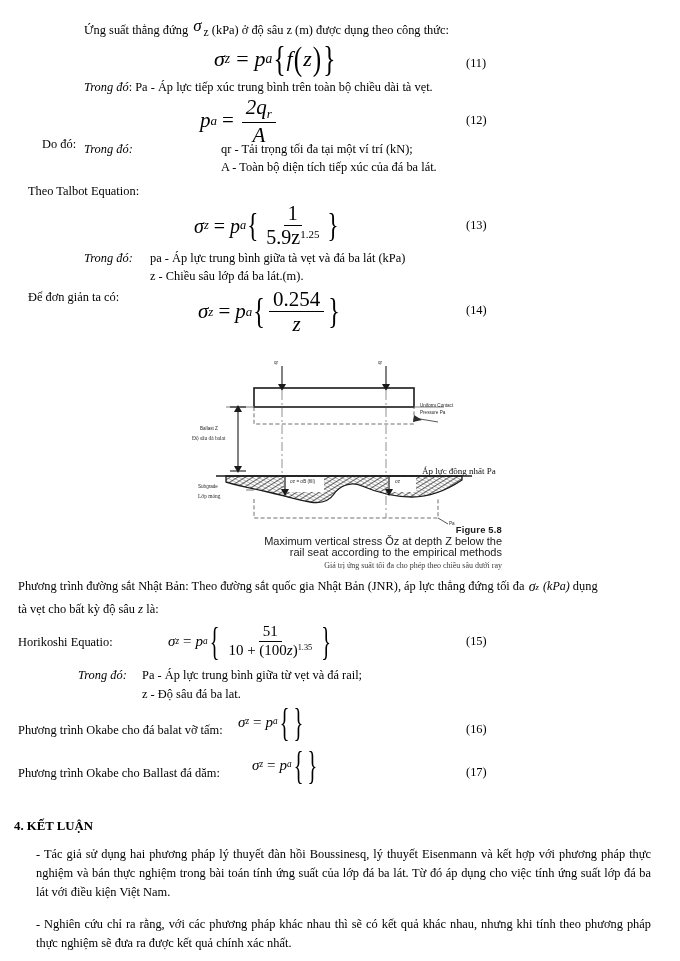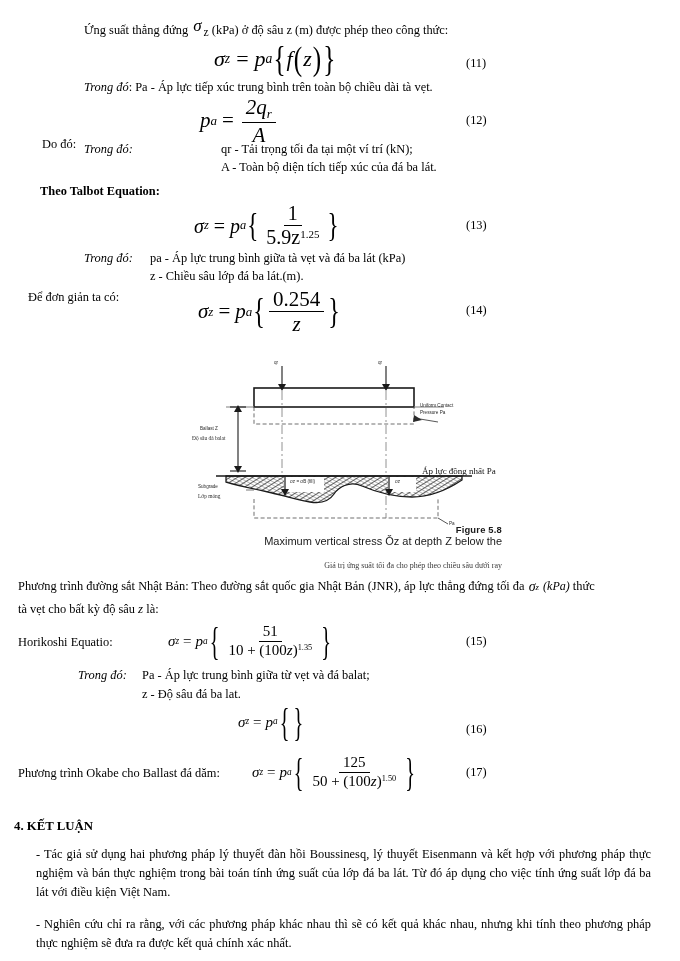--- a/index.html
+++ b/index.html
@@ -145,21 +145,21 @@
 </head>
 <body>
 
 <div class="page">
 
   <div class="ln body-txt" style="left:84px; top:20px;">
     <span>Ứng suất thẳng đứng</span>
     <span class="mth" style="font-size:17px; position:relative; top:-3px; margin:0 2px;">
         <span>σ</span>
       </span><span style="font-size:11.5px; position:relative; top:2px;">z</span>
-    <span>(kPa) ở độ sâu z (m) được phép theo công thức:</span>
+    <span>(kPa) ở độ sâu z (m) được dụng theo công thức:</span>
   </div>
 
   <div class="ln" style="left:214px; top:46px;">
     <span class="mth" style="font-size:22px;">
       <span>σ</span>
         <span class="sub">z</span>
       <span class="up" style="margin:0 6px;">=</span>
       <span>p</span>
         <span class="sub">a</span>
       <span class="brace-l">{</span>
@@ -187,21 +187,21 @@
         <span class="den">A</span>
       </span>
     </span>
   </div>
   <div class="eqno" style="left:466px; top:113px;">(12)</div>
 
   <div class="ln body-txt ital" style="left:84px; top:141px;">Trong đó:</div>
   <div class="ln body-txt" style="left:221px; top:141px;">qr - Tải trọng tối đa tại một ví trí (kN);</div>
   <div class="ln body-txt" style="left:221px; top:159px;">A - Toàn bộ diện tích tiếp xúc của đá ba lát.</div>
 
-  <div class="ln body-txt" style="left:40px; top:183px;font-weight:bold;">Theo Talbot Equation:</div>
+  <div class="ln body-txt" style="left:28px; top:183px;">Theo Talbot Equation:</div>
 
   <div class="ln" style="left:194px; top:203px;">
     <span class="mth" style="font-size:20px;">
       <span>σ</span>
         <span class="sub">z</span>
       <span class="up" style="margin:0 5px;">=</span>
       <span>p</span>
         <span class="sub">a</span>
       <span class="brace-l">{</span>
       <span class="frac">
@@ -309,31 +309,32 @@
     <div class="fig-lbl" style="left:234px; top:45px;">Uniform Contact</div>
     <div class="fig-lbl" style="left:234px; top:52px;">Pressure Pa</div>
     <div class="fig-lbl-vn-big" style="left:236px; top:60px;margin-top:48px;">Áp lực đồng nhất Pa</div>
 
     <div class="fig-lbl" style="left:104px; top:121px;">σz = σB (fill)</div>
     <div class="fig-lbl" style="left:209px; top:121px;">σz</div>
     <div class="fig-lbl" style="left:263px; top:163px;">Pa</div>
 
     <div class="fig-cap fig-cap-title" style="left:0; top:166px;">Figure 5.8</div>
     <div class="fig-cap fig-cap-line" style="left:0; top:177px;">Maximum vertical stress Ǒz at depth Z below the</div>
+    <div class="fig-cap fig-cap-line" style="left:0; top:188px;">rail seat according to the empirical methods</div>
     <div class="fig-cap fig-cap-vn" style="left:0; top:203px;">Giá trị ứng suất tối đa cho phép theo chiều sâu dưới ray</div>
   </div>
 
   <div class="ln body-txt" style="left:18px; top:578px;">
     <span>Phương trình đường sắt Nhật Bản: Theo đường sắt quốc gia Nhật Bản (JNR), áp lực thẳng đứng tối đa</span>
     <span class="mth" style="font-size:14px; position:relative; top:1px; margin:0 1px;">
         <span>σ</span>
         <span class="sub">z</span>
       </span>
     <span class="ital" style="font-size:12px;">(kPa)</span>
-    <span>thức</span>
+    <span>dụng</span>
   </div>
   <div class="ln body-txt" style="left:18px; top:600px;">
     <span>tà vẹt cho bất kỳ độ sâu</span>
     <span class="ital" style="font-size:13px;">z</span>
     <span>là:</span>
   </div>
 
   <div class="ln body-txt" style="left:18px; top:634px;">Horikoshi Equatio:</div>
   <div class="ln" style="left:168px; top:624px;">
     <span class="mth" style="font-size:15px;">
@@ -346,23 +347,24 @@
       <span class="frac">
         <span class="num up">51</span>
         <span class="den"><span class="up">10 + (100</span><span>z</span><span class="up">)</span><span class="sup">1.35</span></span>
       </span>
       <span class="brace-big-r">}</span>
     </span>
   </div>
   <div class="eqno" style="left:466px; top:634px;">(15)</div>
 
   <div class="ln body-txt ital" style="left:78px; top:667px;">Trong đó:</div>
-  <div class="ln body-txt" style="left:142px; top:667px;">Pa - Áp lực trung bình giữa từ vẹt và đá balat;</div>
+  <div class="ln body-txt" style="left:142px; top:667px;">Pa - Áp lực trung bình giữa từ vẹt và đá rail;</div>
   <div class="ln body-txt" style="left:142px; top:686px;">z - Độ sâu đá ba lat.</div>
 
+  <div class="ln body-txt" style="left:18px; top:722px;">Phương trình Okabe cho đá balat vỡ tấm:</div>
   <div class="ln" style="left:238px; top:712px;">
     <span class="mth" style="font-size:15px;">
       <span>σ</span>
         <span class="sub">z</span>
       <span class="up" style="margin:0 4px;">=</span>
       <span>p</span>
         <span class="sub">a</span>
       <span class="brace-big-l">{</span>
       <span class="brace-big-r">}</span>
     </span>
@@ -371,24 +373,20 @@
 
   <div class="ln body-txt" style="left:18px; top:765px;">Phương trình Okabe cho Ballast đá dăm:</div>
   <div class="ln" style="left:252px; top:755px;">
     <span class="mth" style="font-size:15px;">
       <span>σ</span>
         <span class="sub">z</span>
       <span class="up" style="margin:0 4px;">=</span>
       <span>p</span>
         <span class="sub">a</span>
       <span class="brace-big-l">{</span>
-      <span class="frac">
-        <span class="num up">125</span>
-        <span class="den"><span class="up">50 + (100</span><span>z</span><span class="up">)</span><span class="sup">1.50</span></span>
-      </span>
       <span class="brace-big-r">}</span>
     </span>
   </div>
   <div class="eqno" style="left:466px; top:765px;">(17)</div>
 
   <div class="ln body-txt bold" style="left:14px; top:818px; font-size:12.8px;">4. KẾT LUẬN</div>
 
   <div style="position:absolute; left:36px; top:845px; width:615px; font-size:12.4px; line-height:1.55; text-align:justify; text-indent:0;">- Tác giả sử dụng hai phương pháp lý thuyết đàn hồi Boussinesq, lý thuyết Eisenmann và kết hợp với phương pháp thực nghiệm và bán thực nghiệm trong bài toán tính ứng suất của lớp đá ba lát. Từ đó áp dụng cho việc tính ứng suất lớp đá ba lát với điều kiện Việt Nam.</div>
 
   <div style="position:absolute; left:36px; top:915px; width:615px; font-size:12.4px; line-height:1.55; text-align:justify;">- Nghiên cứu chỉ ra rằng, với các phương pháp khác nhau thì sẽ có kết quả khác nhau, nhưng khi tính theo phương pháp thực nghiệm sẽ đưa ra được kết quả chính xác nhất.</div>

